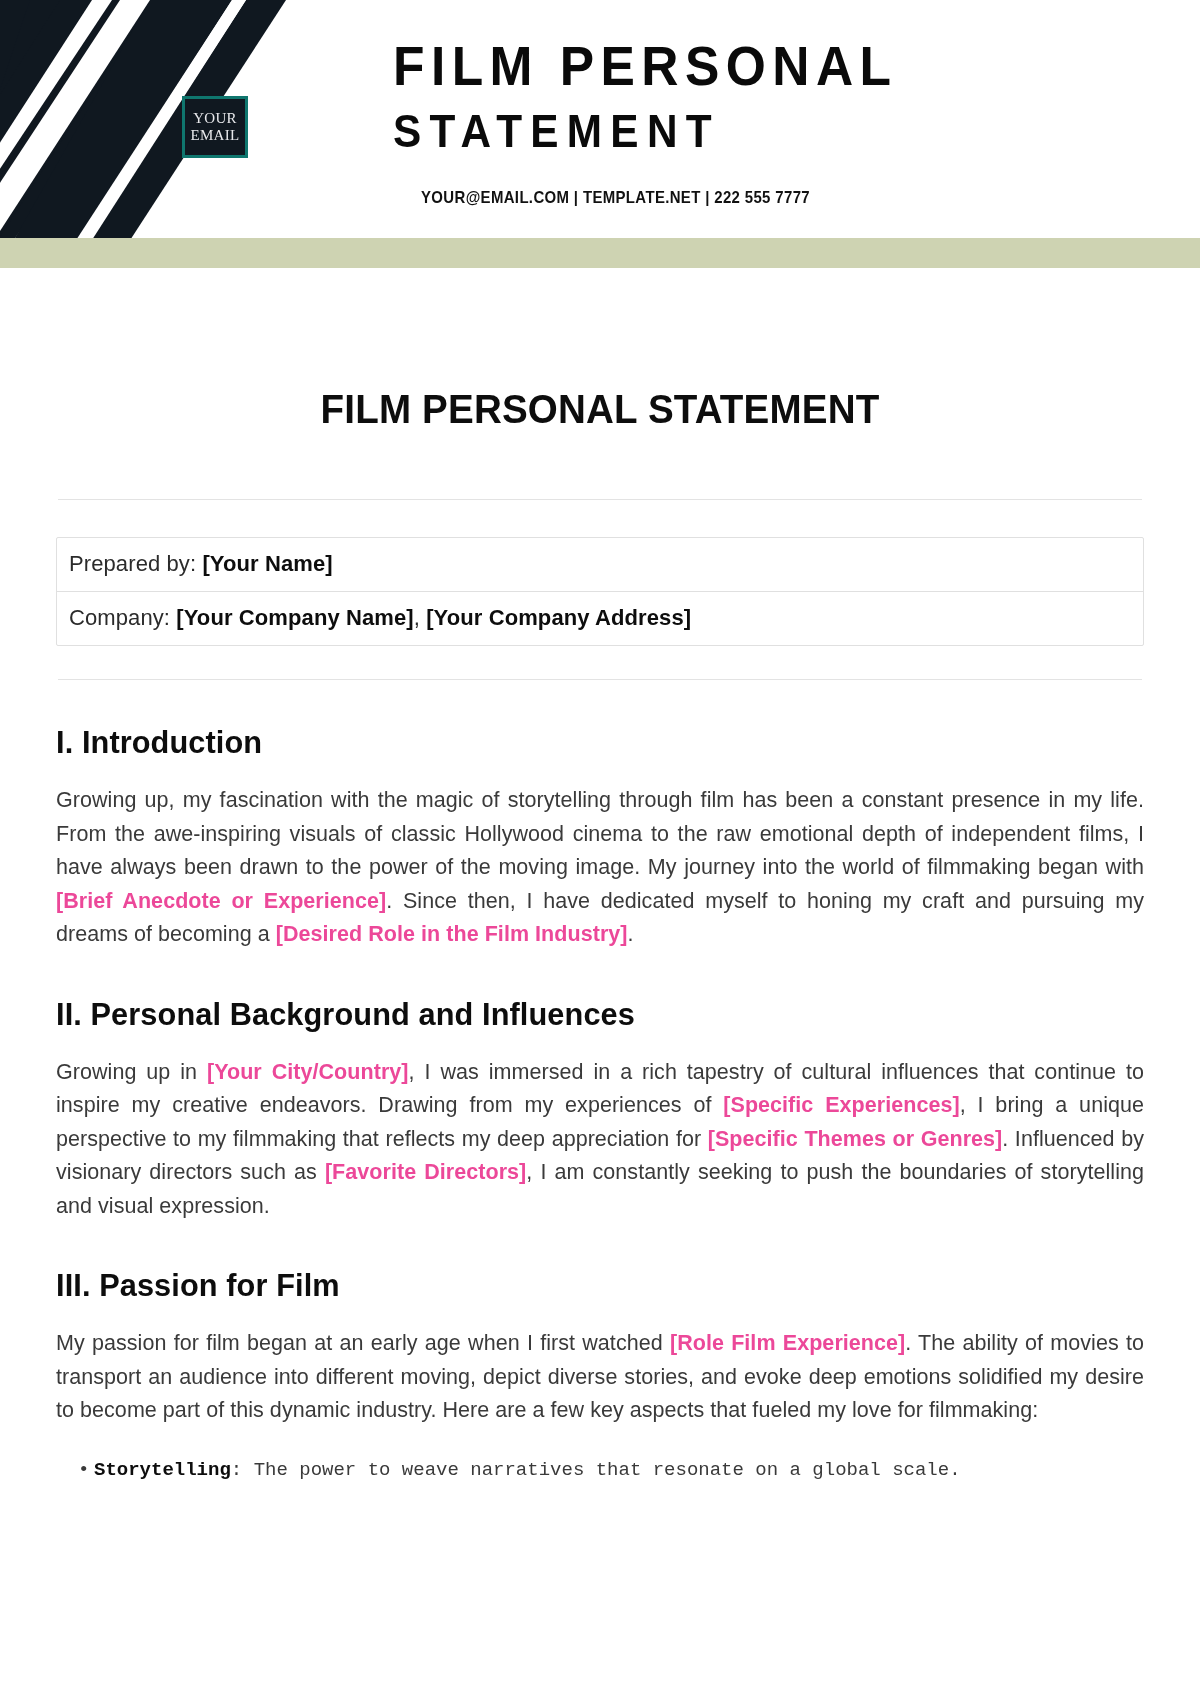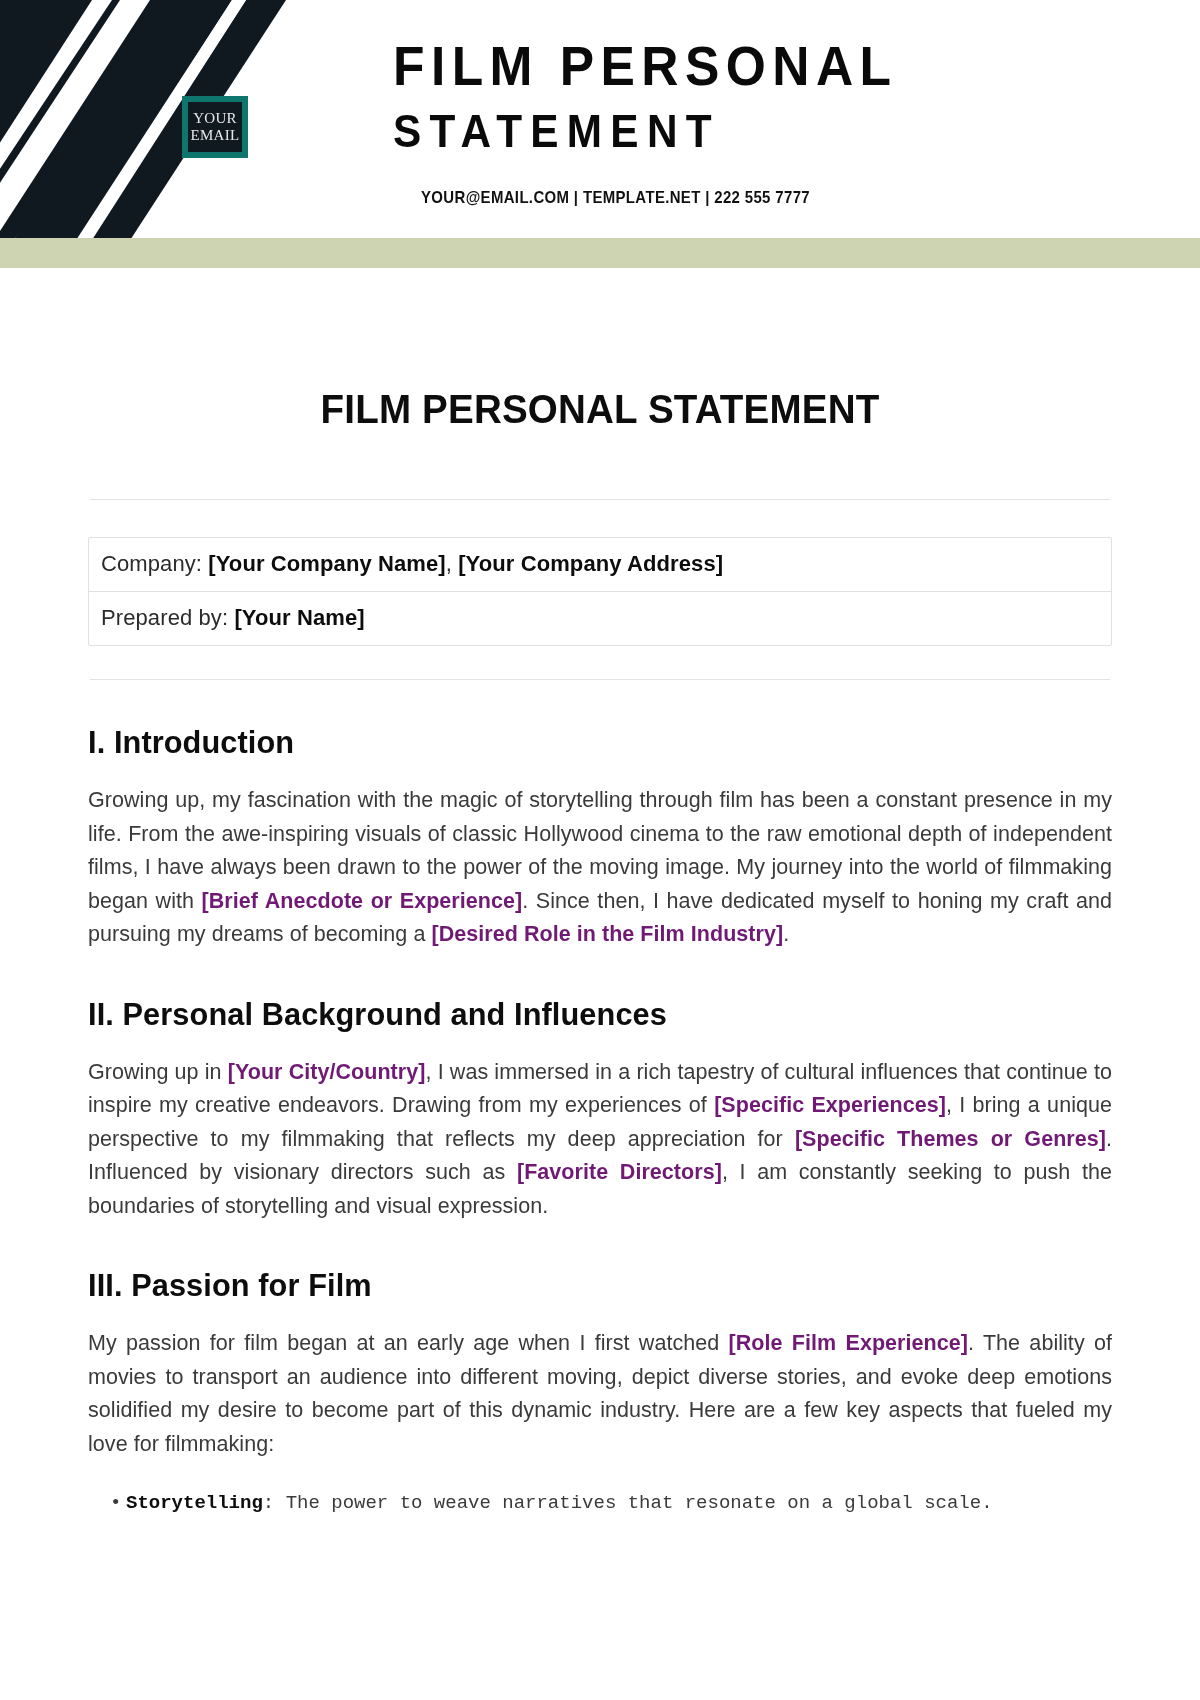--- a/index.html
+++ b/index.html
@@ -39,21 +39,21 @@
     height: 30px;
     background: #ced3b2;
   }
   .logo-box {
     position: absolute;
     left: 182px;
     top: 96px;
     width: 66px;
     height: 62px;
     background: #101820;
-    border: 6px solid #0f766e;
+    border: 3px solid #0f766e;
     box-sizing: border-box;
     display: flex;
     flex-direction: column;
     align-items: center;
     justify-content: center;
   }
   .logo-box span {
     font-family: "Liberation Serif", serif;
     color: #e8e9ec;
     font-size: 15px;
@@ -90,21 +90,21 @@
     font-weight: bold;
     font-size: 17px;
     letter-spacing: .4px;
     color: #111;
     transform: scaleX(.88);
     transform-origin: right center;
   }
 
   
   .doc-body {
-    padding: 0 88px;
+    padding: 0 56px;
     box-sizing: border-box;
     width: 1200px;
   }
   .doc-title {
     text-align: center;
     font-family: "Liberation Sans Narrow", "Liberation Sans", sans-serif;
     font-weight: bold;
     font-size: 41px;
     letter-spacing: .2px;
     color: #0d0d0d;
@@ -153,21 +153,21 @@
   p.body-text {
     font-family: "Liberation Sans Narrow", "Liberation Sans", sans-serif;
     font-size: 21.5px;
     line-height: 33.5px;
     color: #3a3a3a;
     text-align: justify;
     margin: 23px 0 0 0;
     letter-spacing: .05px;
   }
   p.body-text b {
-    color: #701a75;
+    color: #ec4899;
     font-weight: bold;
   }
   ul.bullets {
     margin: 26px 0 0 0;
     padding: 0 0 0 22px;
     list-style: none;
   }
   ul.bullets li {
     font-family: Liberation Mono, monospace;
     font-size: 19px;
@@ -227,27 +227,27 @@
 </div>
 
 <div class="doc-body">
 
   <h1 class="doc-title">FILM PERSONAL STATEMENT</h1>
 
   <div class="rule"></div>
 
   <div class="info-box">
     <div class="info-row">
+      <span>Prepared by:</span>
+      <b>[Your Name]</b>
+    </div>
+    <div class="info-row">
       <span>Company:</span>
       <b>[Your Company Name]</b><span>,</span>
       <b>[Your Company Address]</b>
-    </div>
-    <div class="info-row">
-      <span>Prepared by:</span>
-      <b>[Your Name]</b>
     </div>
   </div>
 
   <div class="rule2"></div>
 
   <div id="sections-container">
       <h2 class="section">I. Introduction</h2>
       <p class="body-text"><span>Growing up, my fascination with the magic of storytelling through film has been a constant presence in my life. From the awe-inspiring visuals of classic Hollywood cinema to the raw emotional depth of independent films, I have always been drawn to the power of the moving image. My journey into the world of filmmaking began with </span><b>[Brief Anecdote or Experience]</b><span>. Since then, I have dedicated myself to honing my craft and pursuing my dreams of becoming a </span><b>[Desired Role in the Film Industry]</b><span>.</span></p>
       <h2 class="section">II. Personal Background and Influences</h2>
       <p class="body-text"><span>Growing up in </span><b>[Your City/Country]</b><span>, I was immersed in a rich tapestry of cultural influences that continue to inspire my creative endeavors. Drawing from my experiences of </span><b>[Specific Experiences]</b><span>, I bring a unique perspective to my filmmaking that reflects my deep appreciation for </span><b>[Specific Themes or Genres]</b><span>. Influenced by visionary directors such as </span><b>[Favorite Directors]</b><span>, I am constantly seeking to push the boundaries of storytelling and visual expression.</span></p>

